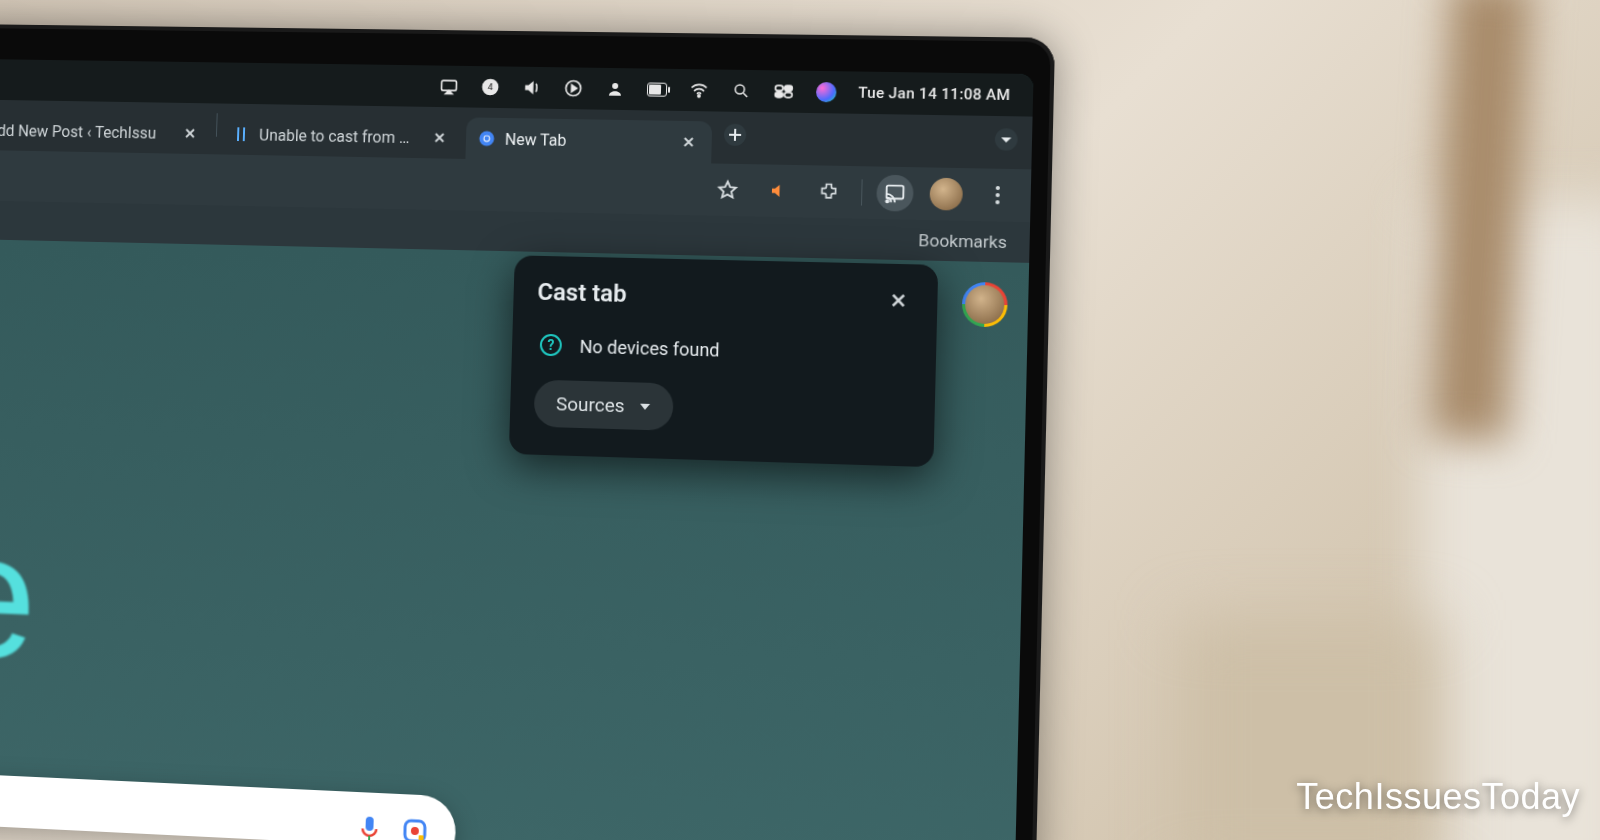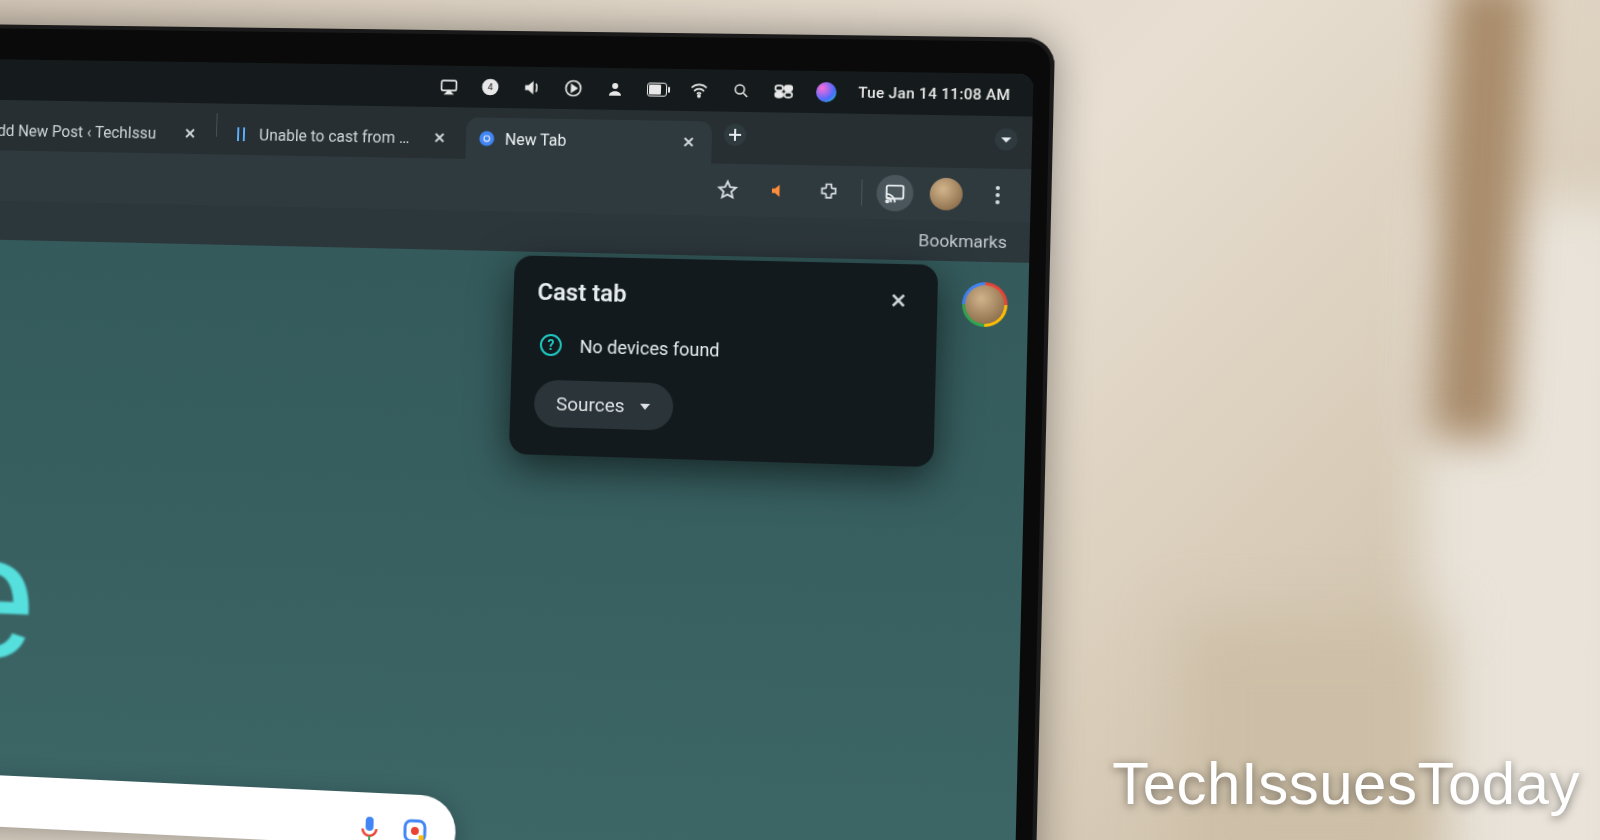--- a/index.html
+++ b/index.html
@@ -163,21 +163,21 @@
   .cast-popup .sources-btn {
     display:inline-flex; align-items:center; gap:14px;
     background:#2b3438; border-radius:30px; padding:12px 22px;
     font-size:19px; color:#dbe1e4;
   }
   .cast-popup .close { width:28px; height:28px; display:flex; align-items:center; justify-content:center; color:#cfd5d8;}
 
   
   .watermark {
     position:absolute; right:20px; bottom:22px;
-    color:#fff; font-size:60px; font-weight:500; letter-spacing:.5px;
+    color:#fff; font-size:36px; font-weight:500; letter-spacing:.5px;
     text-shadow: 0 2px 10px rgba(0,0,0,.5);
     font-family: "Segoe UI", Arial, sans-serif;
   }
 
   
   .bg-blur1 { position:absolute; right:80px; top:-20px; width:80px; height:460px; background:#a88b6a; filter:blur(20px); transform:rotate(3deg); }
   .bg-blur2 { position:absolute; right:-40px; top:200px; width:220px; height:700px; background:#e9e3d9; filter:blur(26px); }
   .bg-blur3 { position:absolute; right:160px; bottom:-40px; width:260px; height:260px; background:#cdbfa7; filter:blur(30px); }
 
   svg { display:block; }

